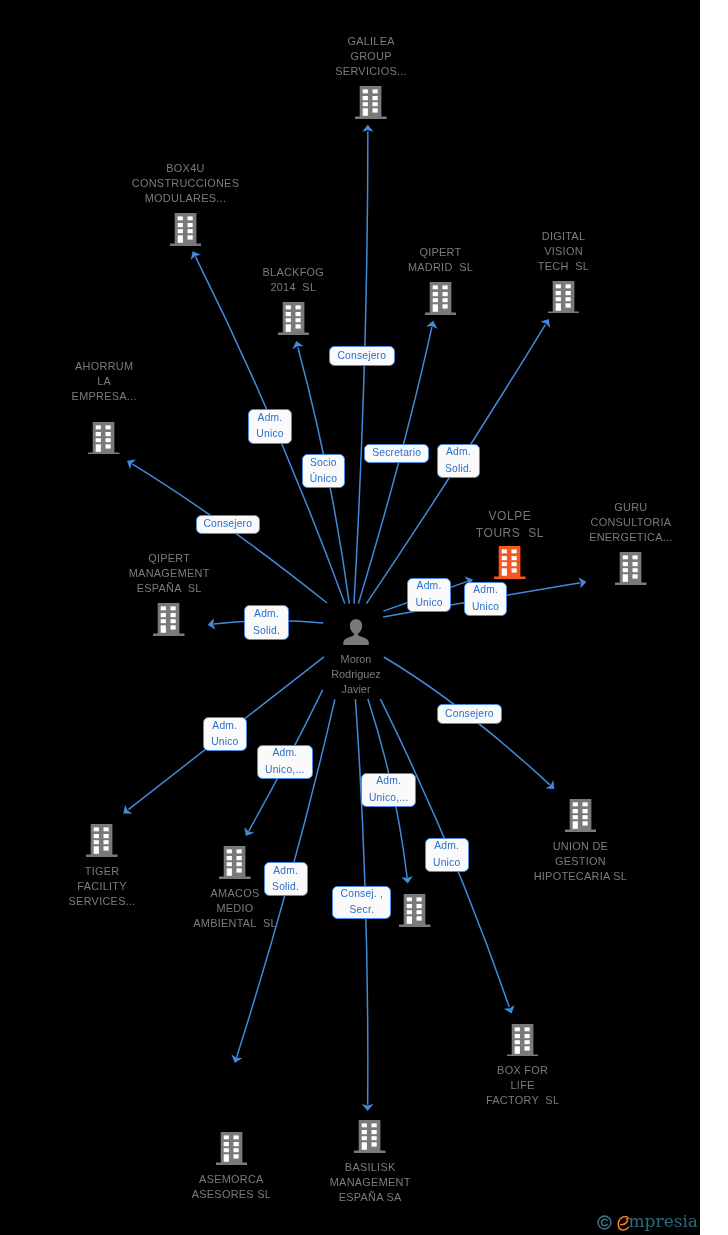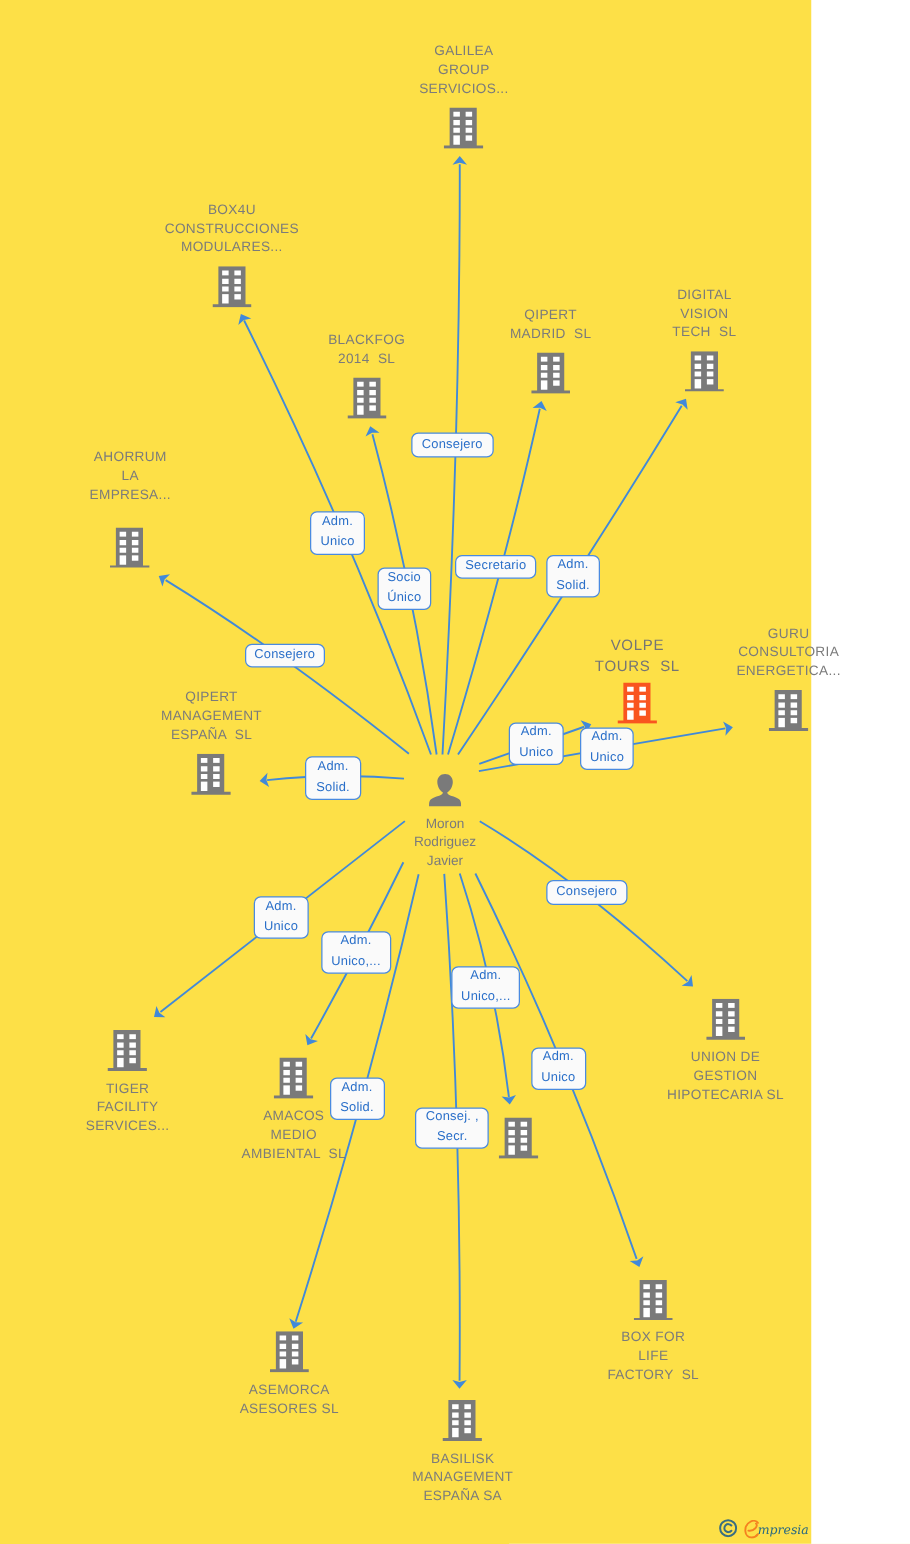--- a/index.html
+++ b/index.html
@@ -1,36 +1,36 @@
 <!DOCTYPE html>
 <html><head>
 <meta charset="utf-8">
 <title>Empresia network graph</title>
 <style>
   html,body{margin:0;padding:0;background:#fff;}
   body{width:728px;height:1235px;overflow:hidden;font-family:"Liberation Sans",sans-serif;
        -webkit-font-smoothing:antialiased;}
-  #canvas{position:relative;width:649px;height:1235px;background:#fde047;}
+  #canvas{position:relative;width:700px;height:1235px;background:#000000;}
   svg.edges{position:absolute;left:0;top:0;width:728px;height:1235px;}
   .node{position:absolute;width:180px;margin-left:-90px;text-align:center;}
   .node.above{display:flex;flex-direction:column;align-items:center;justify-content:flex-end;}
   .node.above .nlabel{margin-bottom:7px;}
   .node.hl.above .nlabel{margin-bottom:4.5px;}
   .node.below .nlabel{margin-top:7px;}
   .node .ico{line-height:0;}
   .nlabel{font-size:10.9px;line-height:15px;color:#7b7b7b;white-space:pre;letter-spacing:0.28px;}
   .node.hl .nlabel{color:#757575;font-weight:normal;font-size:12px;line-height:16.6px;letter-spacing:0.55px;}
   .node.person .nlabel{letter-spacing:0;}
   .elabel{position:absolute;box-sizing:border-box;border:1.5px solid #4a8ae0;border-radius:5.5px;
      background:#fafafa;color:#2a6fc9;font-size:10.3px;line-height:16.6px;text-align:center;
      white-space:pre;display:flex;align-items:center;justify-content:center;letter-spacing:0.2px;}
   .wm{position:absolute;right:2px;bottom:5px;display:flex;align-items:flex-end;}
   .wm-c{margin-right:5px;margin-bottom:0px;}
   .wm-e{display:block;margin-right:-1px;margin-bottom:-1px;}
-  .wm-t{font-family:"DejaVu Serif",serif;font-style:italic;font-size:10px;color:#2b6a80;line-height:1;margin-left:-0.5px;letter-spacing:0px;}
+  .wm-t{font-family:"DejaVu Serif",serif;font-size:17px;color:#2b6a80;line-height:1;margin-left:-0.5px;letter-spacing:0px;}
 </style>
 </head>
 <body>
 
 <div id="canvas">
   <svg class="edges" id="edgesvg" viewBox="0 0 728 1235">
       <g>
         <path d="M354.00,603.60 Q368.09,351.54 367.81,131.49" stroke="#4189d9" stroke-width="1.5" fill="none"></path>
         <path d="M367.80,124.80 L373.62,131.79 L367.81,130.26 L362.02,131.81 Z" fill="#4189d9"></path>
       </g>
@@ -307,21 +307,21 @@
             <rect x="7.7" width="5.2" y="22.3" height="7.5" fill="#ffffff"></rect>
             <rect x="17.5" width="5.2" y="3.4" height="3.9" fill="#ffffff"></rect>
             <rect x="17.5" width="5.2" y="10" height="4.2" fill="#ffffff"></rect>
             <rect x="17.5" width="5.2" y="16.2" height="4" fill="#ffffff"></rect>
             <rect x="17.5" width="5.2" y="22.3" height="4.3" fill="#ffffff"></rect>
           </svg></div>
         <div class="nlabel">BOX FOR
 LIFE
 FACTORY  SL</div>
       </div>
-      <div class="node below" style="left: 231.4px; top: 1065px;">
+      <div class="node below" style="left: 231.4px; top: 1132px;">
         <div class="ico"><svg viewBox="0 0 31.5 32.9" width="31.50" height="32.90" class="bicon">
             <path fill="#7a7a7a" d="M4.7,0 H26.4 V30.4 H31.5 V32.9 H0 V30.4 H4.7 Z"></path>
             <rect x="7.7" width="5.2" y="3.4" height="3.9" fill="#ffffff"></rect>
             <rect x="7.7" width="5.2" y="10" height="4.2" fill="#ffffff"></rect>
             <rect x="7.7" width="5.2" y="16.2" height="4" fill="#ffffff"></rect>
             <rect x="7.7" width="5.2" y="22.3" height="7.5" fill="#ffffff"></rect>
             <rect x="17.5" width="5.2" y="3.4" height="3.9" fill="#ffffff"></rect>
             <rect x="17.5" width="5.2" y="10" height="4.2" fill="#ffffff"></rect>
             <rect x="17.5" width="5.2" y="16.2" height="4" fill="#ffffff"></rect>
             <rect x="17.5" width="5.2" y="22.3" height="4.3" fill="#ffffff"></rect>

